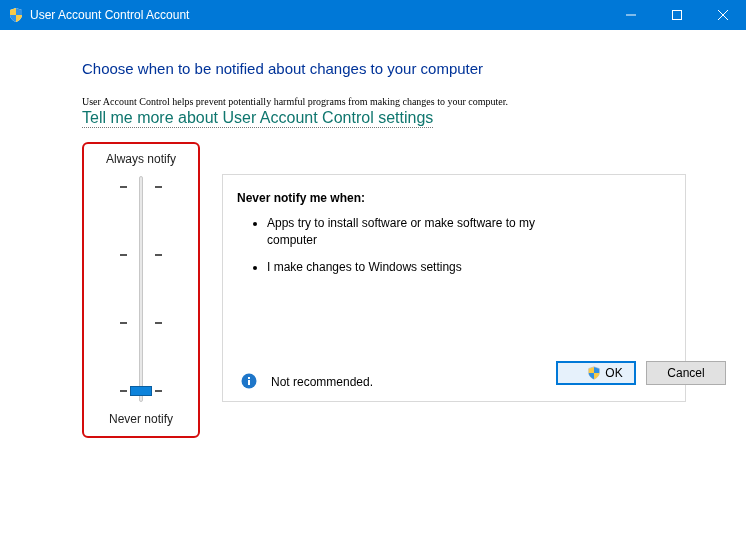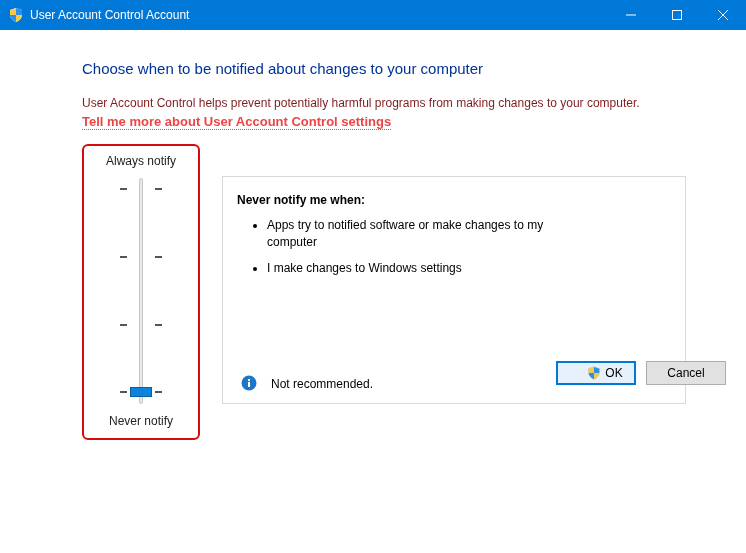--- a/index.html
+++ b/index.html
@@ -30,32 +30,32 @@
 }
 
 .h1 {
   color: #003399;
   font-size: 15px;
   font-weight: 400;
   margin-bottom: 18px;
 }
 
 .desc {
-  font-size: 12px;
-  color: #7f1d1d;
+  font-size: 10px;
+  color: #000000;
   line-height: 1.4;
+  font-family: Liberation Serif, serif;
 }
 
 .link {
-  font-size: 13px;
-  color: #ef4444;
+  font-size: 16px;
+  color: #0f766e;
   border-bottom: 1px dotted #777;
   display: inline-block;
   cursor: pointer;
-  font-weight: bold;
 }
 
 .main-row {
   display: flex;
   margin-top: 14px;
   gap: 22px;
 }
 
 .slider-box {
   border: 2px solid #d40c0c;
@@ -216,21 +216,21 @@
           <div class="tick" style="top:95%"></div>
         </div>
         <div class="slider-thumb" style="top:95%"></div>
       </div>
       <div class="slider-label-bottom">Never notify</div>
     </div>
 
     <div class="info-panel">
       <div class="info-title">Never notify me when:</div>
       <ul class="info-list">
-        <li>Apps try to notified software or make changes to my computer</li>
+        <li>Apps try to install software or make software to my computer</li>
         <li>I make changes to Windows settings</li>
       </ul>
       <div class="info-footer">
         <span class="info-icon">
           <svg width="16" height="16" viewBox="0 0 16 16">
             <circle cx="8" cy="8" r="7.5" fill="#1e76c9"></circle>
             <rect x="7" y="7" width="2" height="5" fill="#fff"></rect>
             <rect x="7" y="4" width="2" height="2" fill="#fff"></rect>
           </svg>
         </span>

